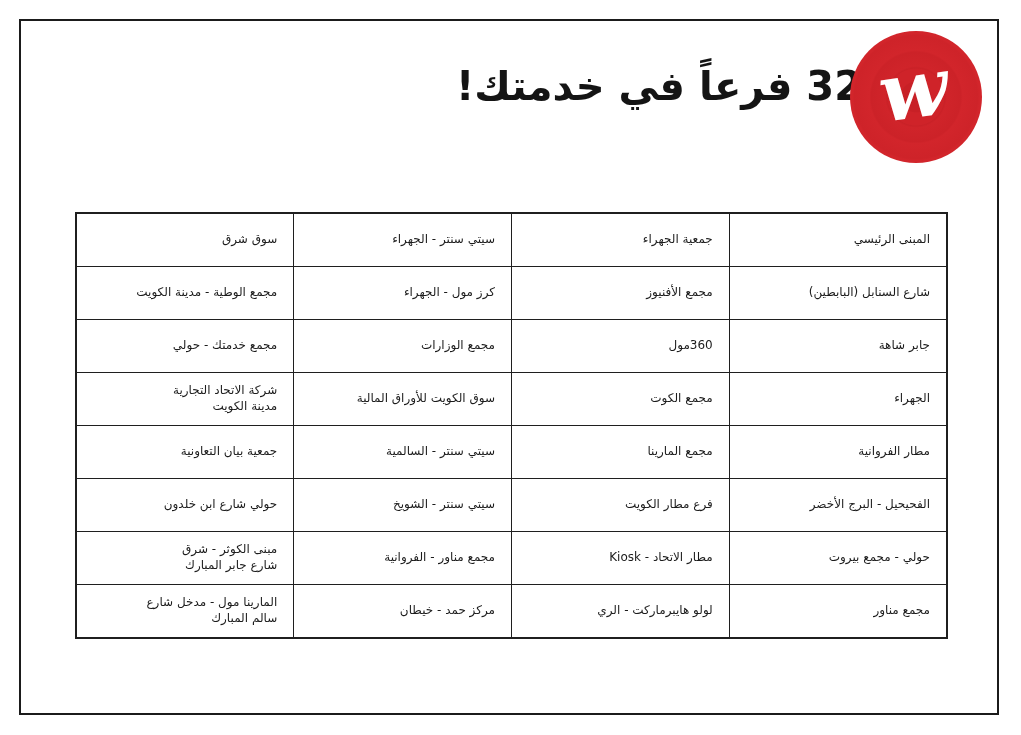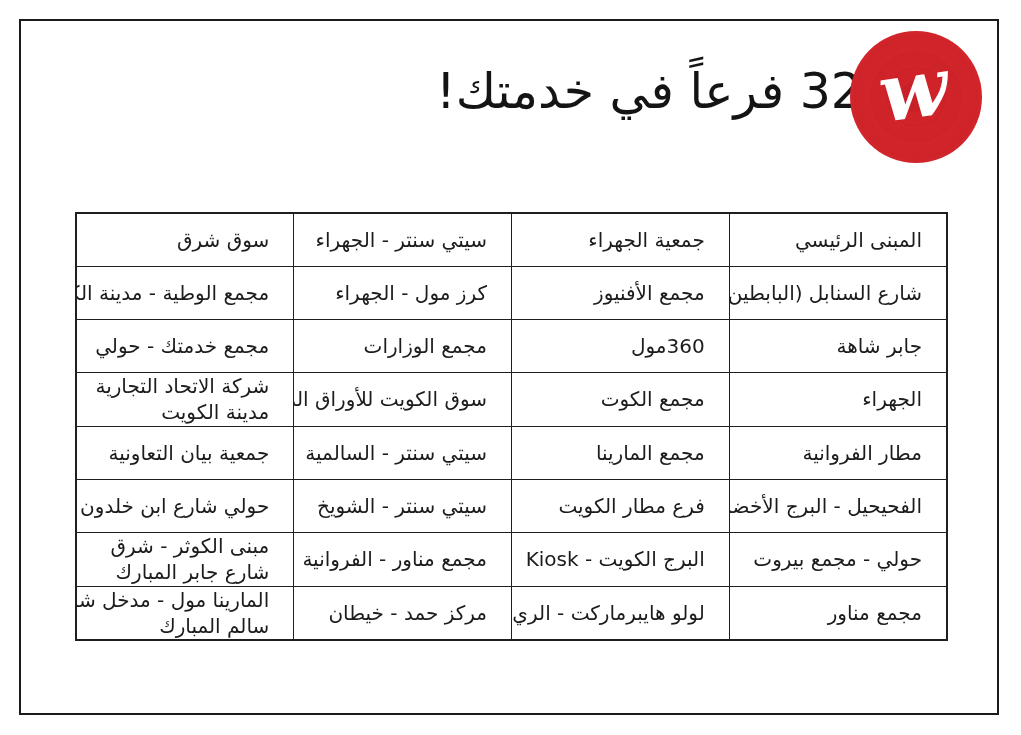--- a/index.html
+++ b/index.html
@@ -23,22 +23,22 @@
     height: 696px;
     border: 2px solid #1b1b1b;
     box-sizing: border-box;
   }
   .page-title {
     position: absolute;
     top: 60px;
     right: 159px;
     direction: rtl;
     unicode-bidi: plaintext;
-    font-size: 49px;
-    font-weight: normal;
+    font-size: 40px;
+    font-weight: bold;
     color: #141414;
     line-height: 1.3;
     white-space: nowrap;
     z-index: 1;
   }
   .logo-circle {
     position: absolute;
     left: 850px;
     top: 31px;
     width: 132px;
@@ -74,22 +74,22 @@
     direction: rtl;
     border-collapse: collapse;
     table-layout: fixed;
     border: 2px solid #1f1f1f;
   }
   table.branches td {
     border: 1.5px solid #1f1f1f;
     height: 52px;
     vertical-align: middle;
     text-align: right;
-    padding: 0 24px 0 6px;
-    font-size: 20px;
+    padding: 0 16px 0 6px;
+    font-size: 12px;
     line-height: 1.32;
     color: #1c1c1c;
     white-space: pre;
     overflow: hidden;
   }
 </style>
 </head>
 <body>
 
 <div class="canvas">
@@ -136,21 +136,21 @@
         <td>جمعية بيان التعاونية</td>
       </tr>
       <tr>
         <td>الفحيحيل - البرج الأخضر</td>
         <td>فرع مطار الكويت</td>
         <td>سيتي سنتر - الشويخ</td>
         <td>حولي شارع ابن خلدون</td>
       </tr>
       <tr>
         <td>حولي - مجمع بيروت</td>
-        <td>البرج الكويت - Kiosk</td>
+        <td>مطار الاتحاد - Kiosk</td>
         <td>مجمع مناور - الفروانية</td>
         <td>مبنى الكوثر - شرق
 شارع جابر المبارك</td>
       </tr>
       <tr>
         <td>مجمع مناور</td>
         <td>لولو هايبرماركت - الري</td>
         <td>مركز حمد - خيطان</td>
         <td>المارينا مول - مدخل شارع
 سالم المبارك</td>

